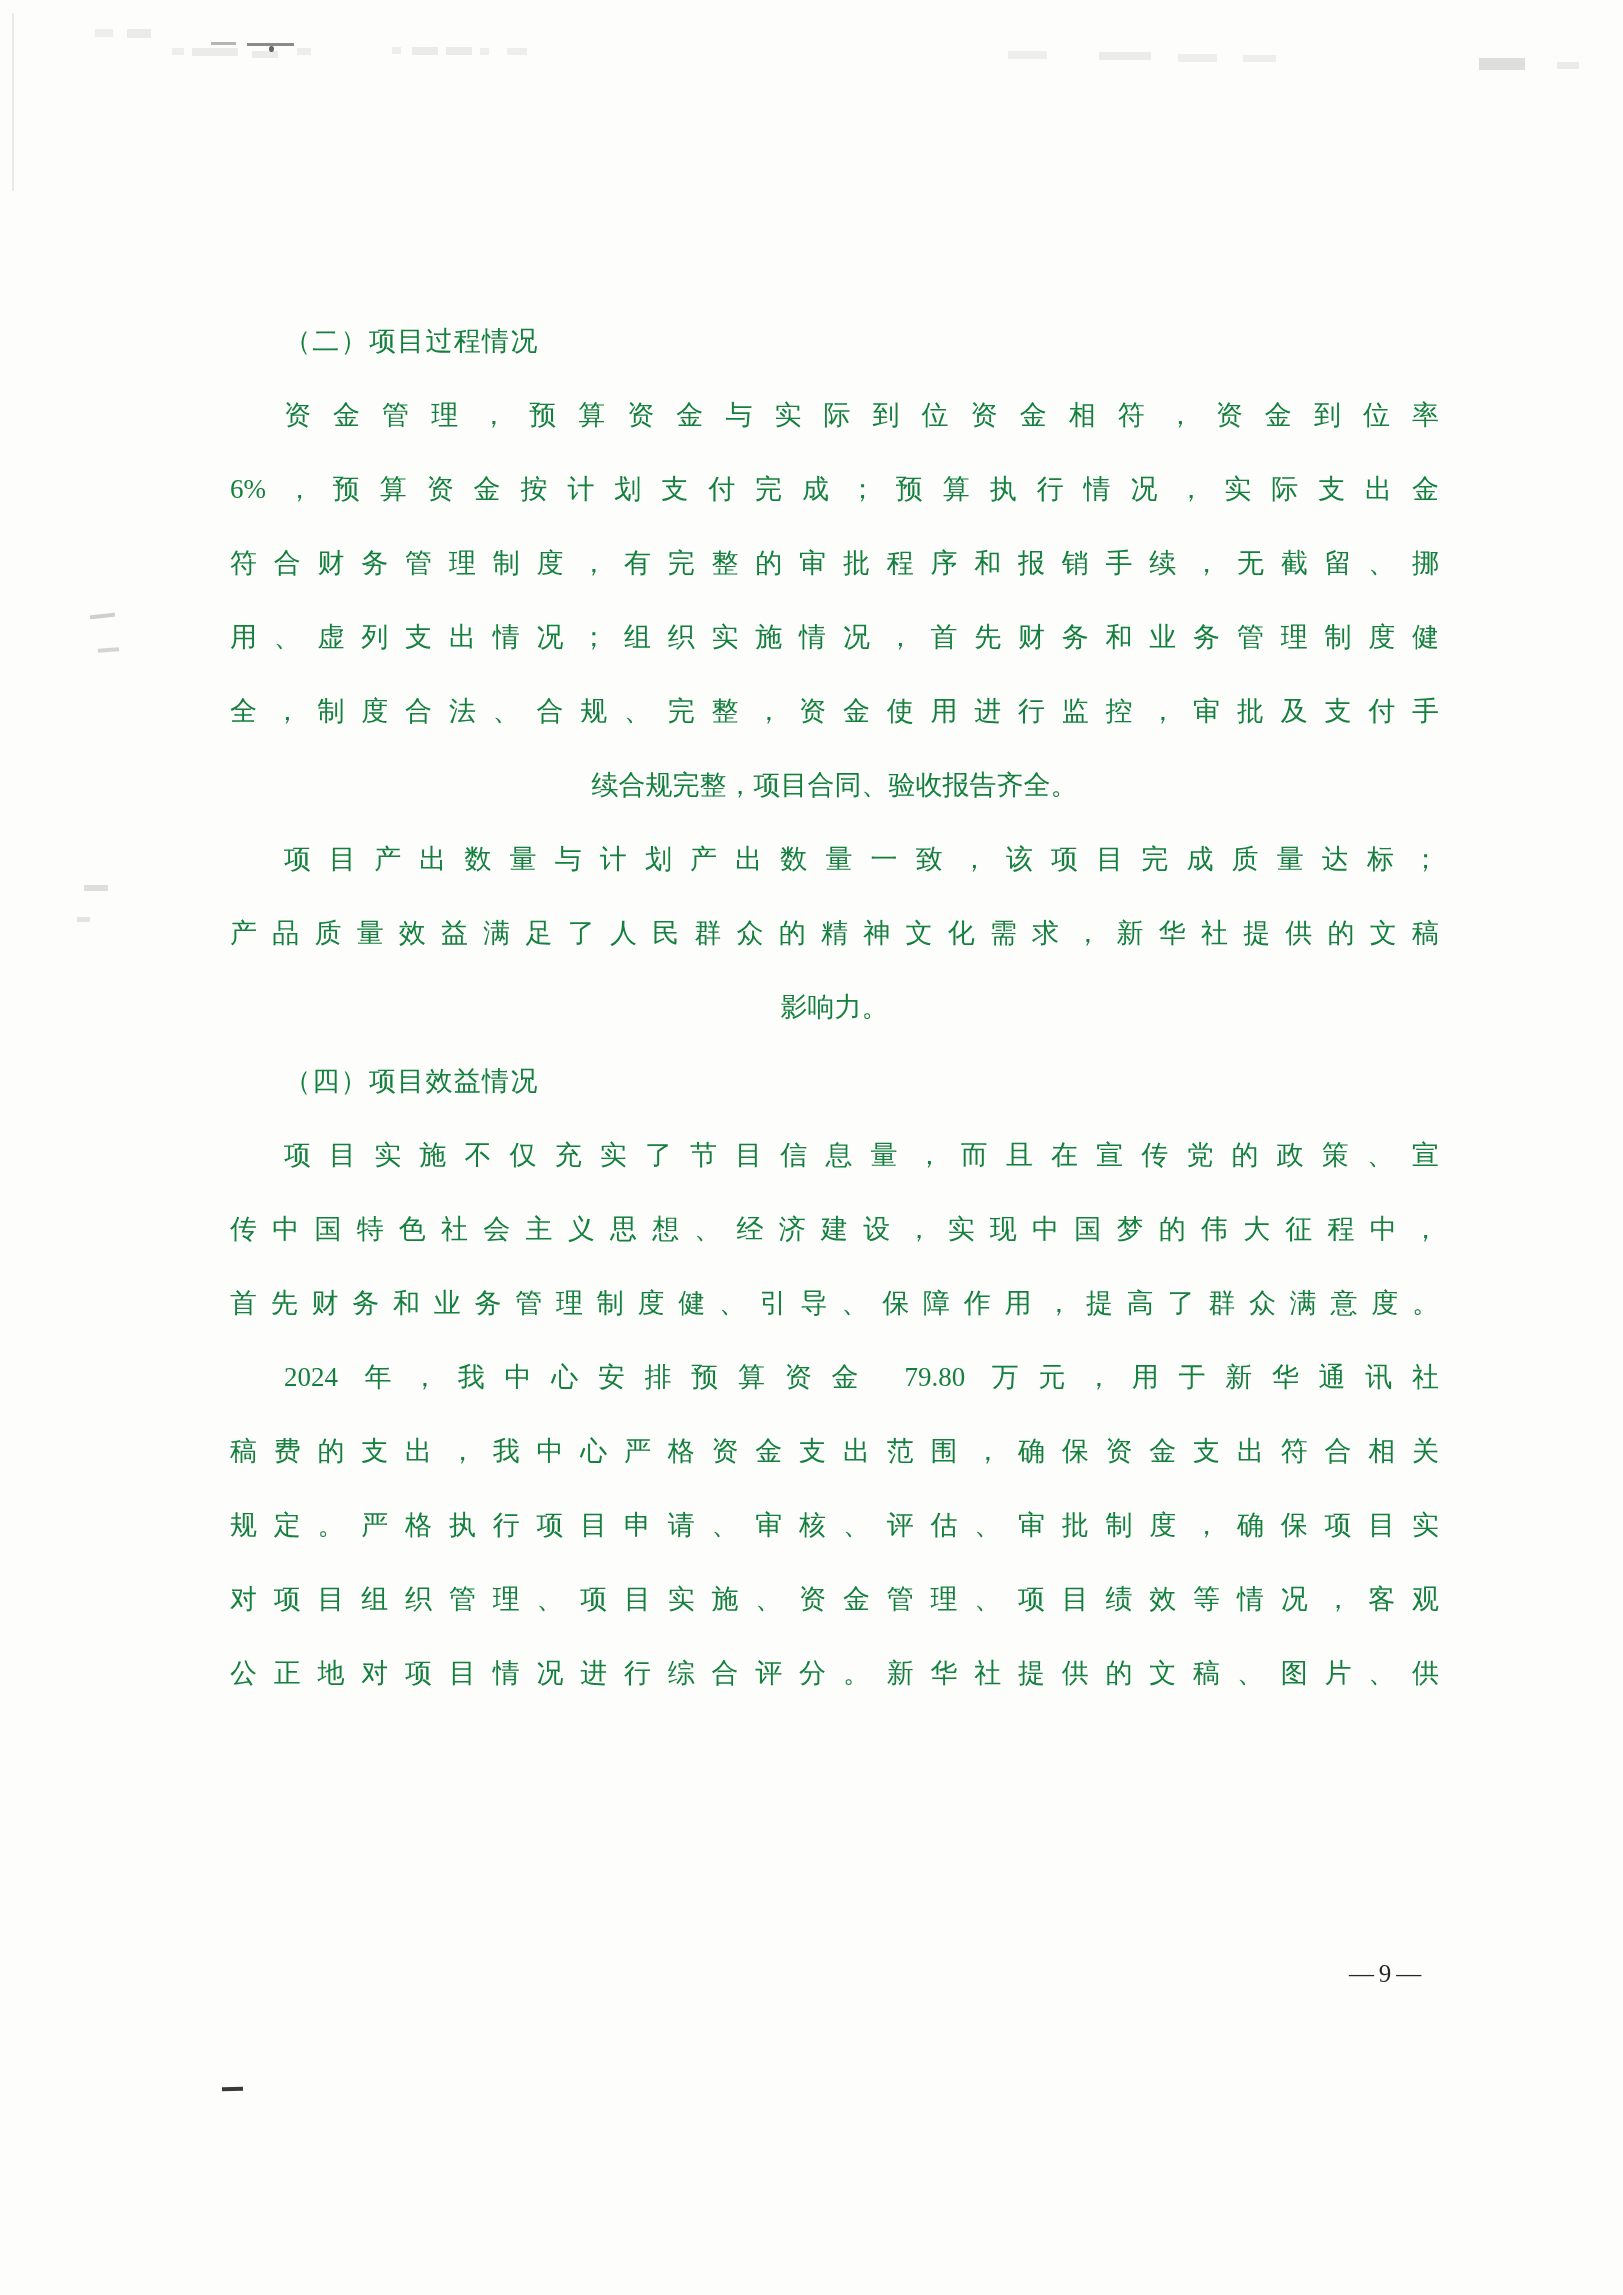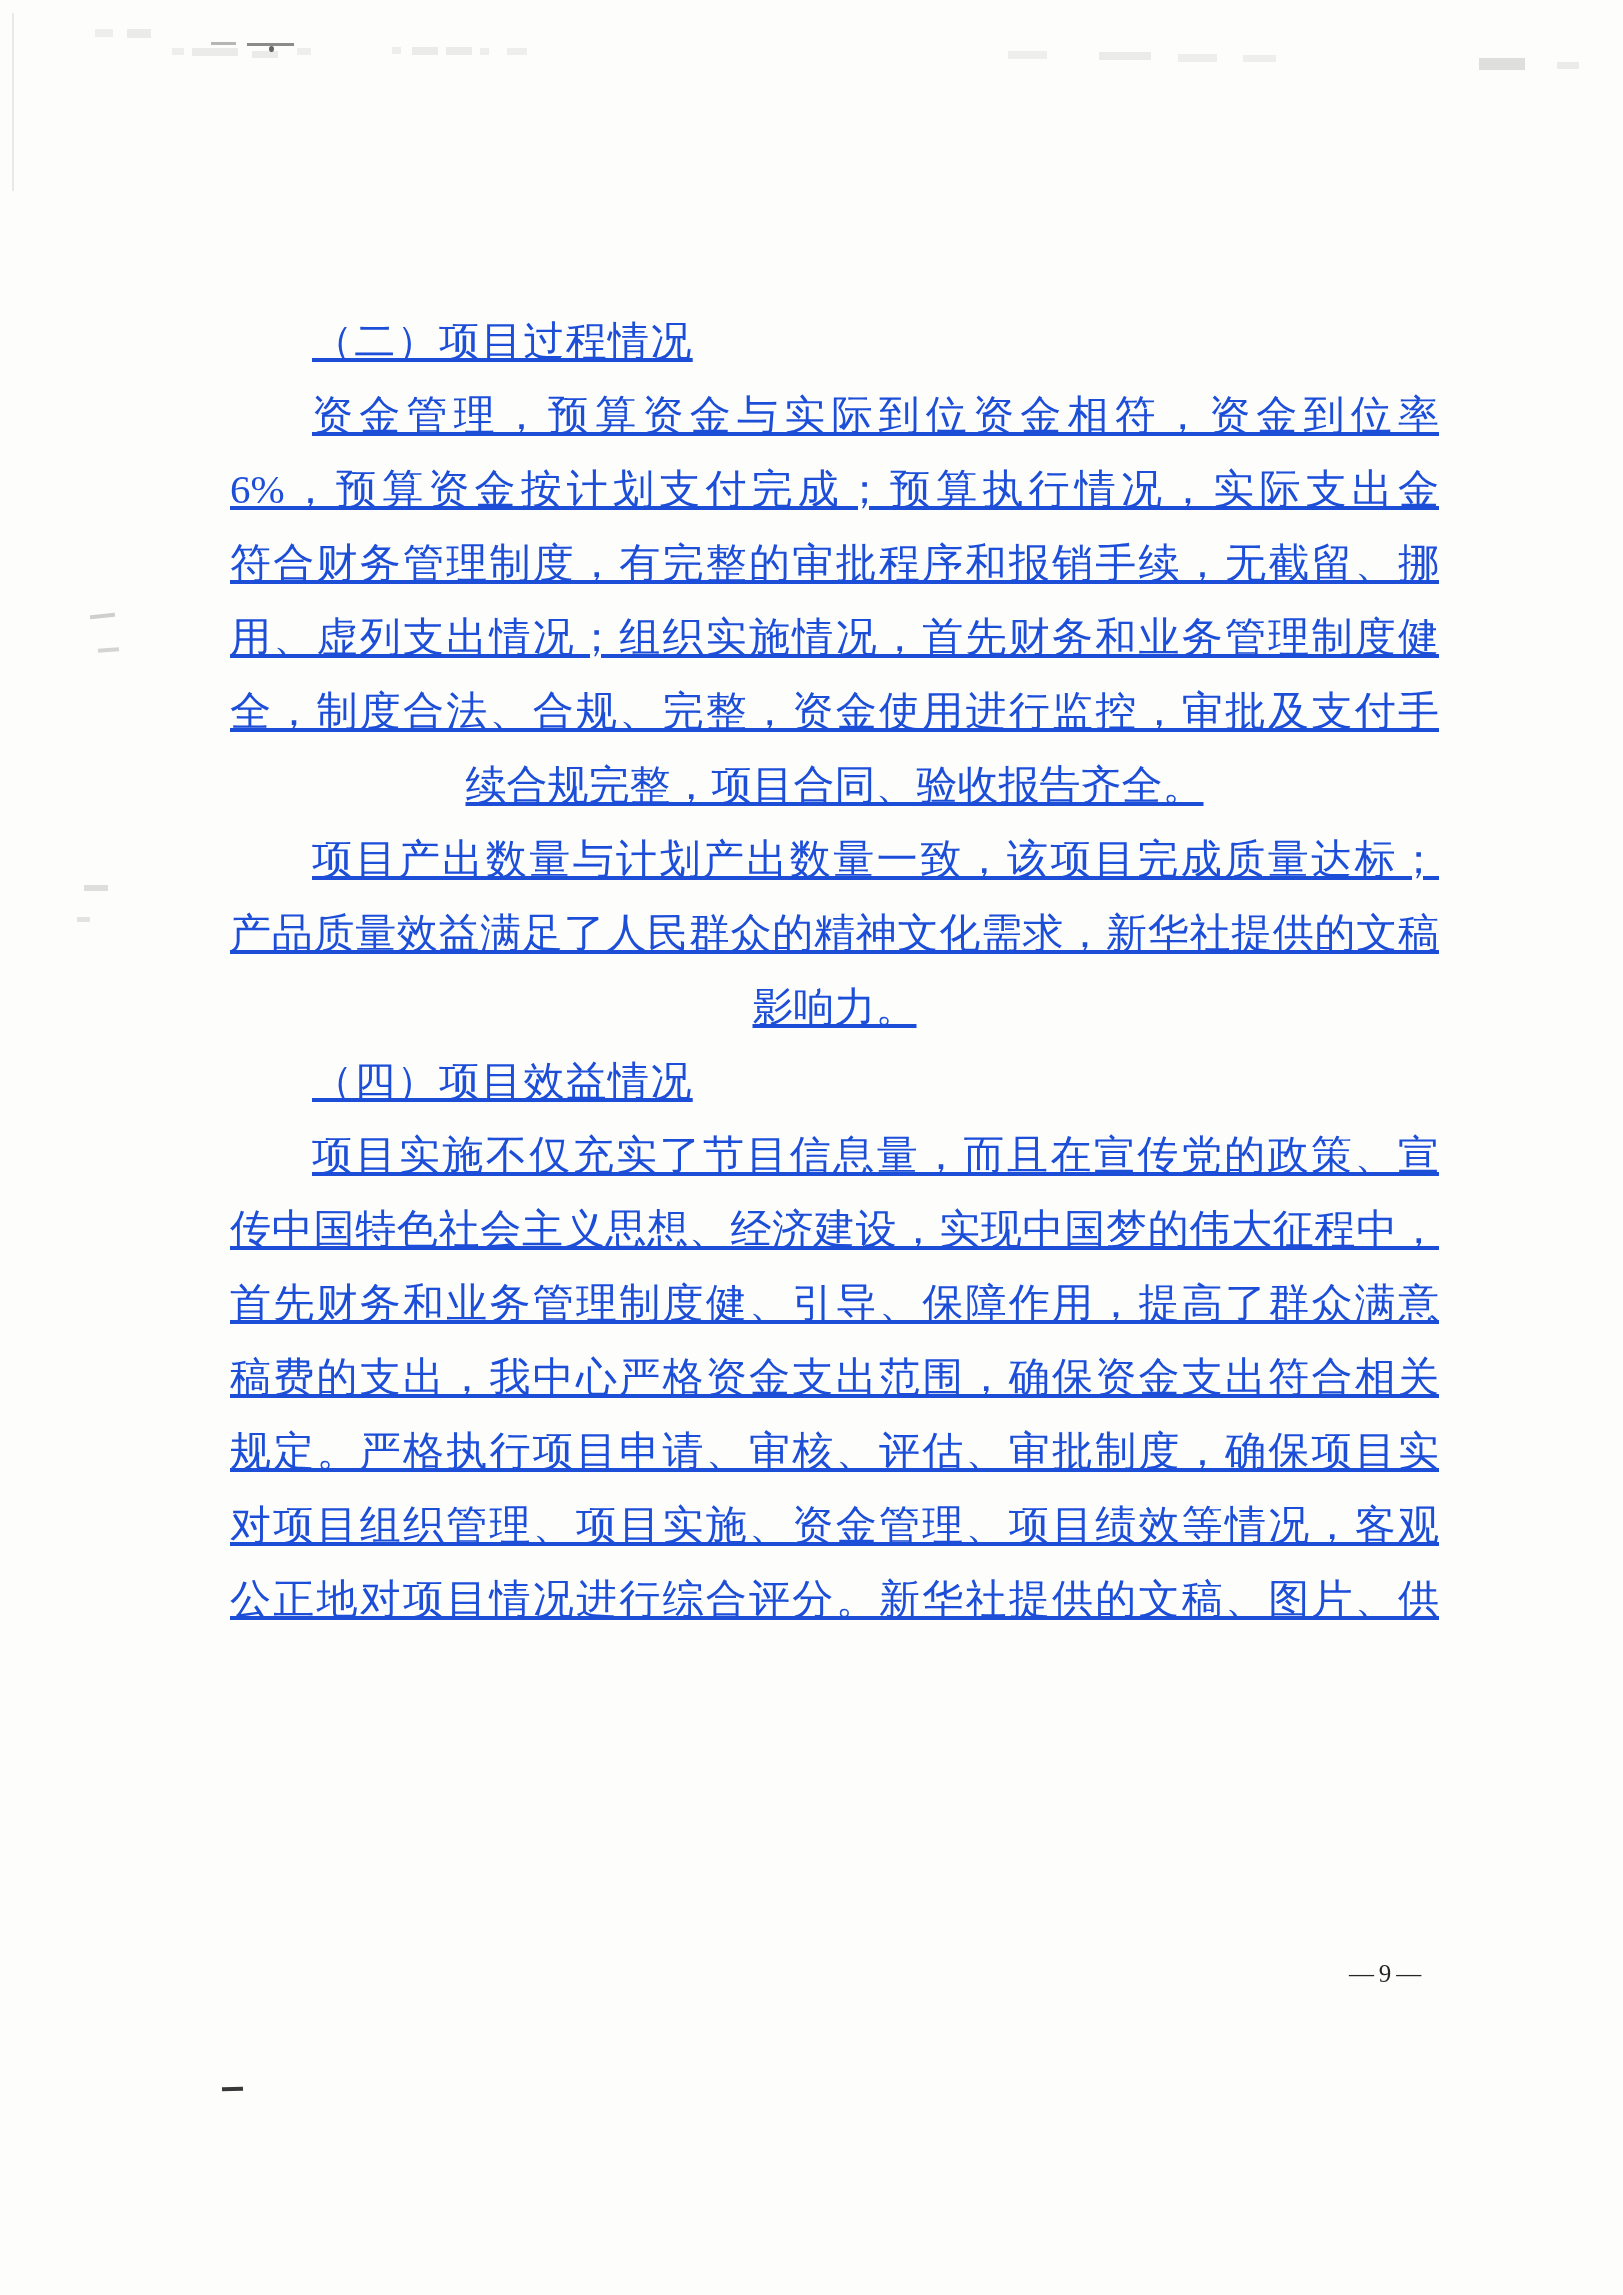--- a/index.html
+++ b/index.html
@@ -15,24 +15,23 @@
     overflow: hidden;
     font-family: "Liberation Serif", "DejaVu Serif", serif;
     color: #161616;
   }
   
   .body-text {
     position: absolute;
     left: 230px;
     top: 304px;
     width: 1209px;
-    font-size: 41px;
+    font-size: 27px;
     line-height: 74px;
-    color: #1d4ed8;
-    text-decoration: underline;
+    color: #15803d;
   }
   .line {
     height: 74px;
     overflow: hidden;
   }
   
   .line.full, .line.first {
     text-align: justify;
     text-align-last: justify;
     text-justify: inter-character;
@@ -125,20 +124,21 @@
     <div class="line full">用、虚列支出情况；组织实施情况，首先财务和业务管理制度健</div>
     <div class="line full">全，制度合法、合规、完整，资金使用进行监控，审批及支付手</div>
     <div class="line last">续合规完整，项目合同、验收报告齐全。</div>
     <div class="line first">项目产出数量与计划产出数量一致，该项目完成质量达标；</div>
     <div class="line full">产品质量效益满足了人民群众的精神文化需求，新华社提供的文稿</div>
     <div class="line last">影响力。</div>
     <div class="line h">（四）项目效益情况</div>
     <div class="line first">项目实施不仅充实了节目信息量，而且在宣传党的政策、宣</div>
     <div class="line full">传中国特色社会主义思想、经济建设，实现中国梦的伟大征程中，</div>
     <div class="line full">首先财务和业务管理制度健、引导、保障作用，提高了群众满意度。</div>
+    <div class="line first">2024 年，我中心安排预算资金 79.80 万元，用于新华通讯社</div>
     <div class="line full">稿费的支出，我中心严格资金支出范围，确保资金支出符合相关</div>
     <div class="line full">规定。严格执行项目申请、审核、评估、审批制度，确保项目实</div>
     <div class="line full">对项目组织管理、项目实施、资金管理、项目绩效等情况，客观</div>
     <div class="line full">公正地对项目情况进行综合评分。新华社提供的文稿、图片、供</div>
   </div>
 
   <div class="page-number">— 9 —</div>
 
 </div>
 

